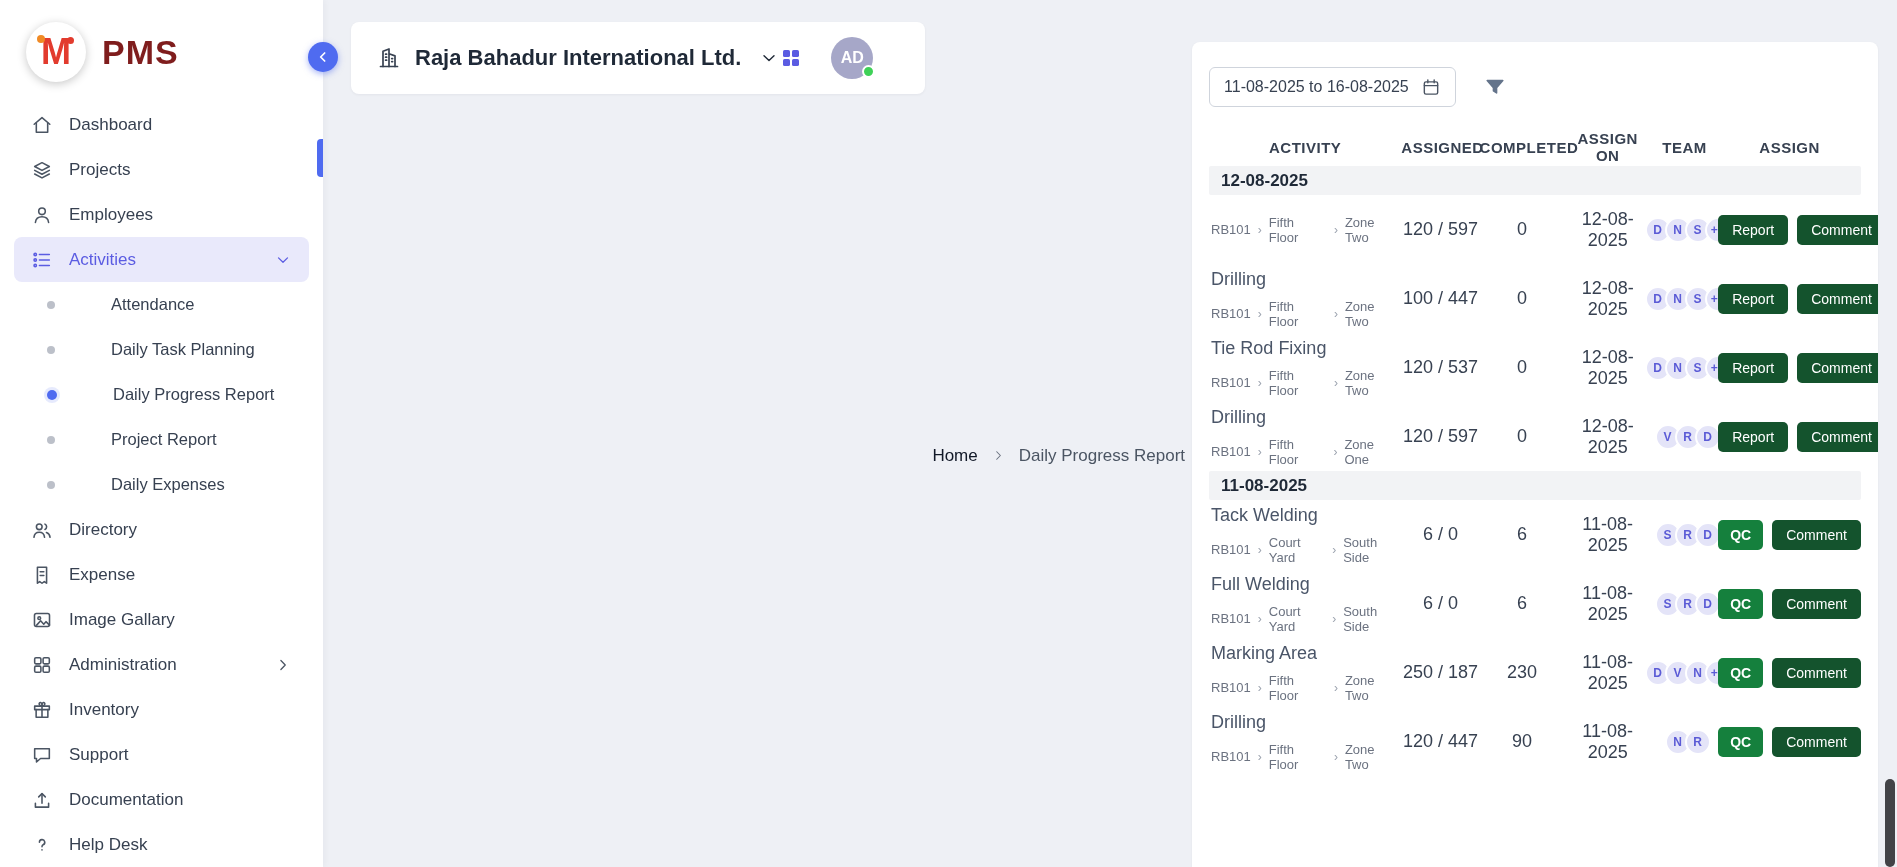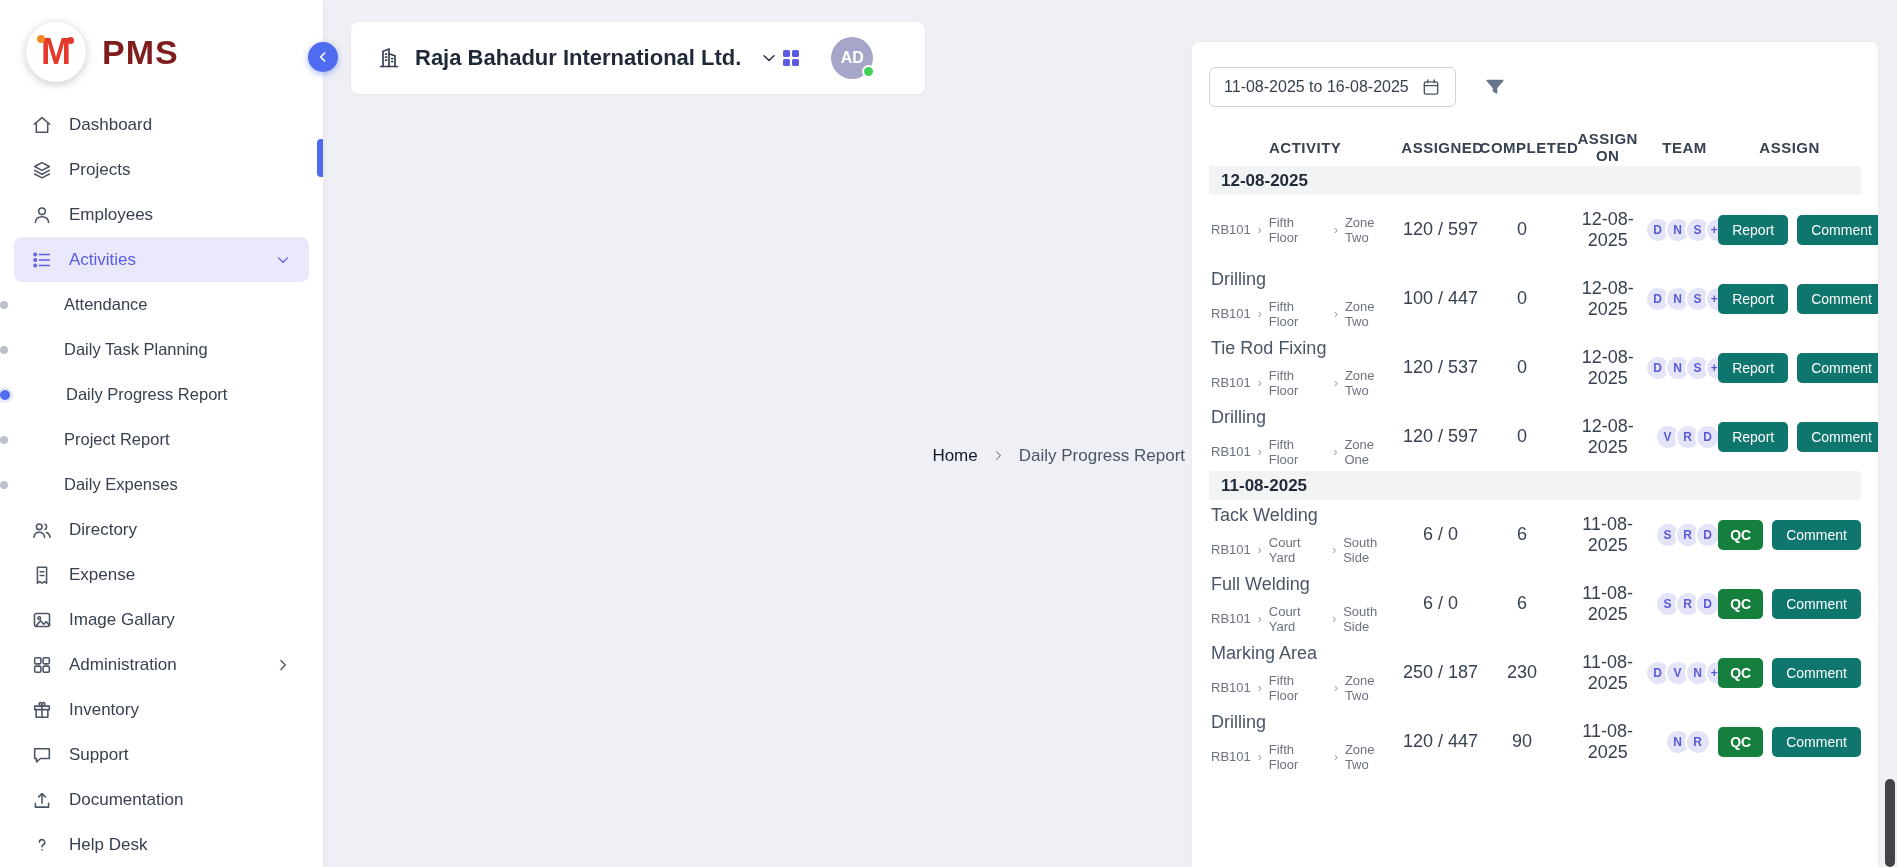--- a/index.html
+++ b/index.html
@@ -15,21 +15,21 @@
   .logo-dot.d1{width:8px;height:8px;background:#f08a25;left:11px;top:13px}
   .logo-dot.d2{width:7px;height:7px;background:#e23b2e;right:12px;top:15px}
   .logo-text{font-size:34px;font-weight:800;color:#7f1d1d;letter-spacing:1px}
   .nav{position:relative}
   .nav-item{display:flex;align-items:center;gap:16px;height:45px;margin:0 14px;padding:0 17px;border-radius:8px;cursor:pointer;color:#374151;font-size:17px}
   .nav-icon{width:22px;height:22px;color:#4b5563;display:flex;align-items:center;justify-content:center;flex:0 0 auto}
   .nav-label{flex:1;white-space:nowrap}
   .nav-chevron{display:flex;color:#4b5563}
   .nav-item.active{background:#e9e9fb;color:#5b5ce2}
   .nav-item.active .nav-icon,.nav-item.active .nav-chevron{color:#5b5ce2}
-  .nav-sub{display:flex;align-items:center;height:45px;gap:56px;font-size:16.5px;color:#374151;cursor:pointer}
+  .nav-sub{display:flex;align-items:center;height:45px;padding-left:47px;gap:56px;font-size:16.5px;color:#374151;cursor:pointer}
   .sub-dot{width:8px;height:8px;border-radius:50%;background:#bcc0c9;flex:0 0 auto}
   .sub-dot.active{background:#4f6bf0;width:10px;height:10px;box-shadow:0 0 0 3px rgba(79,107,240,.14)}
   .active-bar{position:absolute;right:0;width:6px;height:38px;background:#4f6bf0;border-radius:4px 0 0 4px;top:0}
   .collapse-btn{position:fixed;left:308px;top:42px;width:30px;height:30px;border-radius:50%;background:#4f6bf0;border:none;display:flex;align-items:center;justify-content:center;cursor:pointer;z-index:10;box-shadow:0 2px 6px rgba(79,107,240,.5)}
 
   
   .main{margin-left:323px;height:867px;padding:22px 19px 0 28px;display:flex;flex-direction:row}
   .topbar{background:#fff;border-radius:8px;height:72px;display:flex;align-items:center;justify-content:space-between;padding:0 26px;flex:0 0 auto;box-shadow:0 1px 3px rgba(16,24,40,.05)}
   .company{display:flex;align-items:center;gap:14px;font-size:22px;font-weight:700;color:#1f2937;cursor:pointer}
   .co-icon{display:flex;color:#374151}
@@ -59,21 +59,21 @@
   .activity-cell{padding-left:2px}
   .activity-title{font-size:18px;color:#4a5568;margin-bottom:9px}
   .activity-path{display:flex;align-items:center;gap:7px;font-size:13px;color:#6b7280}
   .path-sep{color:#9ca3af;font-size:12px;line-height:1}
   .num-cell{text-align:center;font-size:18px;color:#374151}
   .team-cell{display:flex;justify-content:center;padding-left:6px}
   .chip{width:26px;height:26px;border-radius:50%;background:#e4e4f8;color:#5b5bd6;font-size:12px;font-weight:600;display:flex;align-items:center;justify-content:center;border:2px solid #fff;margin-left:-6px;cursor:pointer;flex:0 0 auto}
   .chip:first-child{margin-left:0}
   .actions-cell{display:flex;justify-content:flex-end;gap:9px;padding-right:3px}
   .btn{border:none;border-radius:5px;color:#fff;font-size:14px;padding:7px 14px;cursor:pointer;font-family:inherit;font-weight:500}
-  .btn.indigo{background:#0f766e}
+  .btn.indigo{background:#14532d}
   .btn.qc{background:#15803d;padding:7px 12px;font-weight:700}
 
   .scroll-thumb{position:fixed;right:2px;bottom:0;width:10px;height:88px;background:#424347;border-radius:5px;z-index:20;cursor:pointer}
 </style>
 </head>
 <body>
 
 <aside class="sidebar">
   <div class="logo-row">
     <div class="logo-circle">

